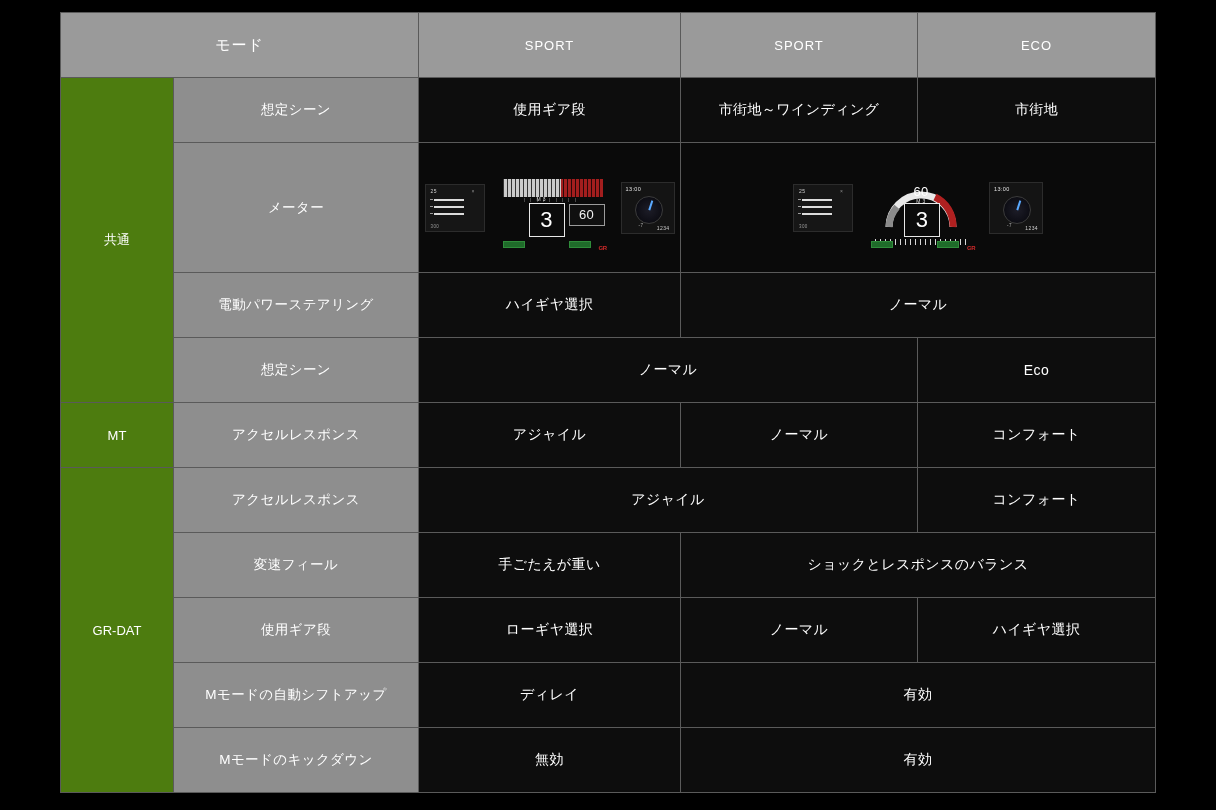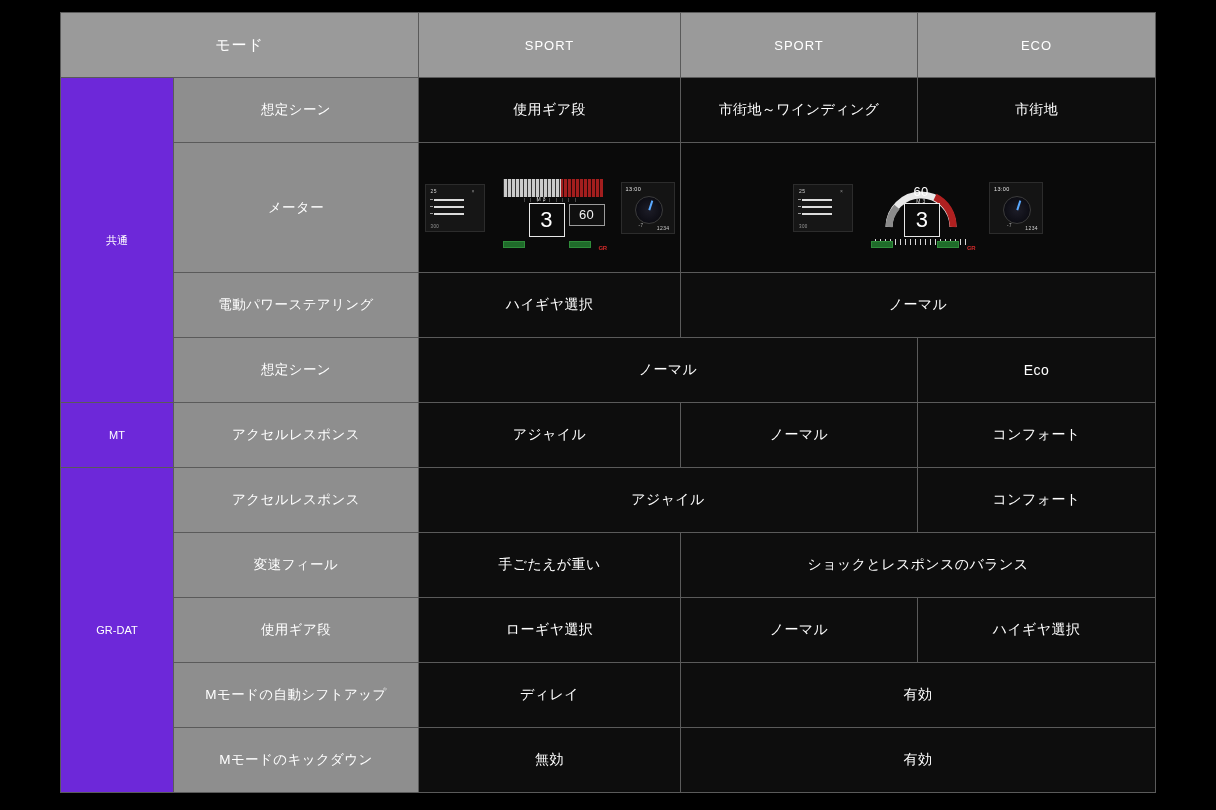--- a/index.html
+++ b/index.html
@@ -42,23 +42,23 @@
     color: #ffffff;
     height: 64px;
     font-size: 13px;
     letter-spacing: 1px;
   }
   .hdr.mode-label {
     font-size: 15px;
   }
   
   .grp {
-    background: #6d28d9;
-    color: #ffffff;
-    font-size: 11px;
+    background: #4d7c0f;
+    color: #ffffff;
+    font-size: 13px;
     width: 113px;
   }
   
   .item {
     background: #8e8e8e;
     color: #ffffff;
     font-size: 13.5px;
     width: 245px;
     letter-spacing: 0.4px;
   }

